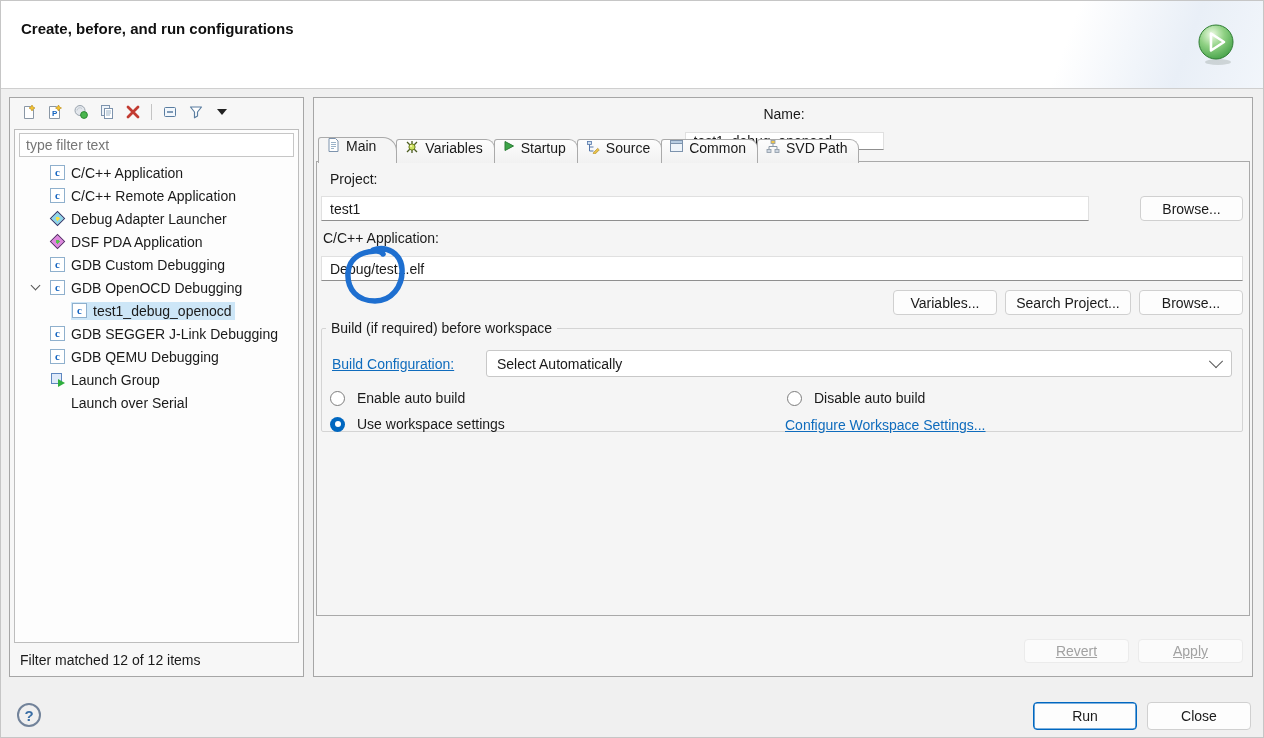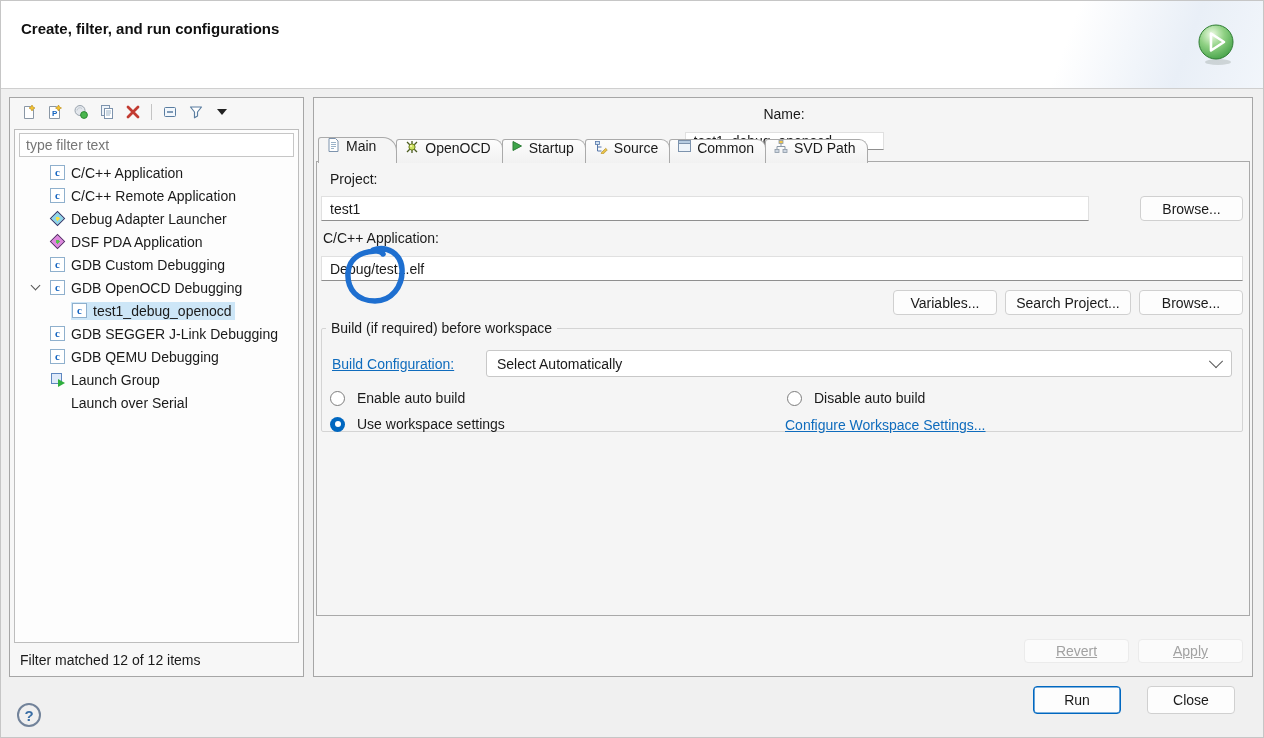--- a/index.html
+++ b/index.html
@@ -91,32 +91,32 @@
   .radio.checked { border:none; background:#0067c0; position:relative; }
   .radio.checked::after { content:""; position:absolute; left:4.5px; top:4.5px; width:6px; height:6px;
            background:#fff; border-radius:50%; }
   .radio-row { position:absolute; display:flex; align-items:center; gap:12px; font-size:14px; }
   .actions { position:absolute; right:9px; bottom:13px; display:flex; gap:9px; }
   .actions .btn { position:static; width:105px; height:24px;text-decoration:underline; }
   
   .help-badge { position:absolute; left:16px; top:702px; width:24px; height:24px; border-radius:50%;
            border:2px solid #72839a; color:#3a6ea5; font-size:15px; font-weight:bold;
            display:flex; align-items:center; justify-content:center; }
-  .foot-btn { position:absolute; top:685px; width:88px; height:28px; }
+  .foot-btn { position:absolute; top:701px; width:104px; height:28px; }
   
   .annot { position:absolute; left:338px; top:242px; pointer-events:none; z-index:20; }
 </style>
 </head>
 <body>
 
 <div id="stage">
 
   <div class="hdr">
     <div class="hdr-grad"></div>
-    <div class="hdr-title">Create, filter, and run configurations</div>
+    <div class="hdr-title">Create, before, and run configurations</div>
     <svg class="run-badge" viewBox="0 0 42 44">
       <defs>
           <radialGradient id="rg" cx="38%" cy="28%" r="80%">
         <stop offset="0" stop-color="#eefbe4"></stop>
             <stop offset="0.45" stop-color="#90d184"></stop>
             <stop offset="1" stop-color="#3f9e44"></stop>
       </radialGradient>
         </defs>
       <ellipse cx="23" cy="40" rx="13" ry="3" fill="rgba(60,80,60,0.18)"></ellipse>
       <circle cx="21" cy="20" r="17" fill="url(#rg)" stroke="#2f7d34"></circle>
@@ -271,21 +271,21 @@
         <span>Main</span>
       </div>
       <div class="tab">
         <span class="ticon">
           <svg width="14" height="14" viewBox="0 0 14 14">
               <path d="M2 2l3 3M12 2L9 5M2 12l3-3M12 12L9 9M7 1v3M7 10v3" stroke="#4a5a20" stroke-width="1.3"></path>
               <circle cx="7" cy="7" r="3.1" fill="#cde35f" stroke="#6a7d1f"></circle>
               <circle cx="6" cy="6" r="1" fill="#fdf6bd"></circle>
             </svg>
         </span>
-        <span>OpenOCD</span>
+        <span>Variables</span>
       </div>
       <div class="tab">
         <span class="ticon">
           <svg width="12" height="12" viewBox="0 0 12 12">
               <path d="M2 1.5v9L10.5 6z" fill="#3da549" stroke="#2c7d36" stroke-linejoin="round"></path>
             </svg>
         </span>
         <span>Startup</span>
       </div>
       <div class="tab">

